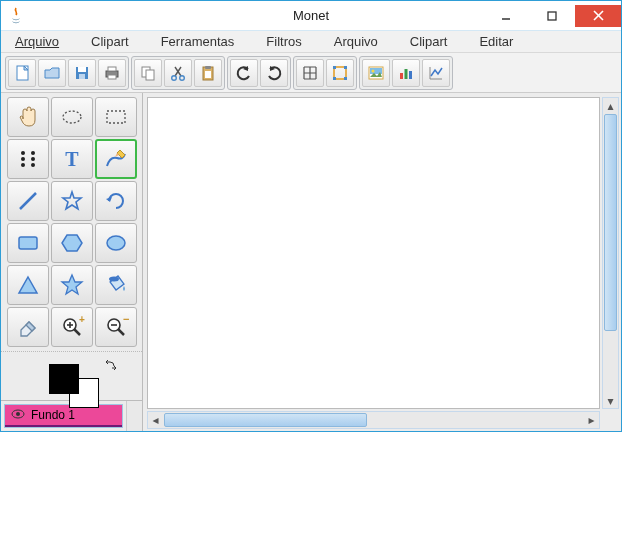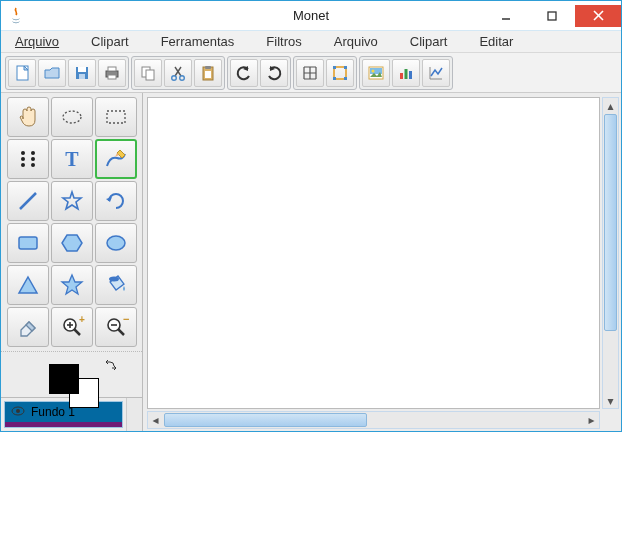--- a/index.html
+++ b/index.html
@@ -23,21 +23,21 @@
   .left-col { width: 142px; display: flex; flex-direction: column; background: #ececec; border-right: 1px solid #bcbcbc; }
   .toolbox { padding: 4px; display: grid; grid-template-columns: repeat(3, 42px); grid-auto-rows: 40px; gap: 2px; justify-content: center; }
   .tool { display: flex; align-items: center; justify-content: center; background: linear-gradient(#fafafa,#e2e2e2); border: 1px solid #b5b5b5; border-radius: 3px; cursor: pointer; }
   .tool.selected { border: 2px solid #3db948; }
   .tool svg { display: block; }
   .colorpick { height: 60px; background: #ececec; position: relative; border-top: 1px dotted #bbb; border-bottom: 1px solid #bbb; }
   .cp-swap { position: absolute; top: 6px; right: 24px; width: 14px; height: 14px; cursor: pointer; }
   .cp-fg { position: absolute; top: 12px; left: 48px; width: 30px; height: 30px; background: #000; border: 1px solid #000; z-index: 2; }
   .cp-bg { position: absolute; top: 26px; left: 68px; width: 30px; height: 30px; background: #fff; border: 1px solid #000; z-index: 1; }
   .layers-panel { flex: 1; background: #fff; margin: 3px; border: 1px solid #9fc6e2; display: flex; flex-direction: column; }
-  .layer-row { display: flex; align-items: center; background: #0369a1; padding: 3px 6px; border-bottom: 5px solid #701a75; }
+  .layer-row { display: flex; align-items: center; background: #ec4899; padding: 3px 6px; border-bottom: 2px solid #701a75; }
   .layer-row .eye { margin-right: 6px; }
   .layers-vscroll { width: 16px; background: #e9e9e9; border-left: 1px solid #ccc; }
   .layers-wrap { display: flex; flex: 1; }
   .canvas-area { flex: 1; display: flex; flex-direction: column; background: #ececec; }
   .canvas-wrap { flex: 1; display: flex; }
   .canvas { flex: 1; background: #fff; margin: 4px 0 0 4px; border: 1px solid #bbb; }
   .vscroll { width: 17px; background: #e9e9e9; margin: 4px 2px 0 2px; border: 1px solid #c6d9ec; position: relative; }
   .vscroll .thumb { position: absolute; top: 16px; left: 1px; right: 1px; height: 70%; background: linear-gradient(to right,#cfe4f5,#a8cdee); border: 1px solid #8cb8dd; border-radius: 2px; }
   .vscroll .arrow { position: absolute; left: 0; right: 0; height: 15px; display: flex; align-items: center; justify-content: center; color: #555; }
   .vscroll .arrow.up { top: 0; }

